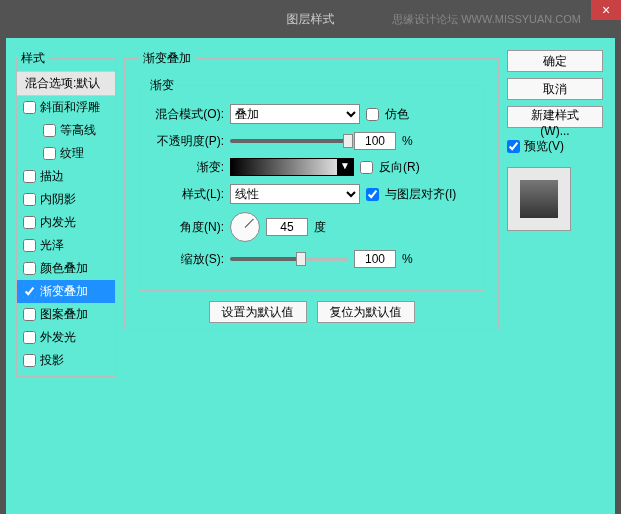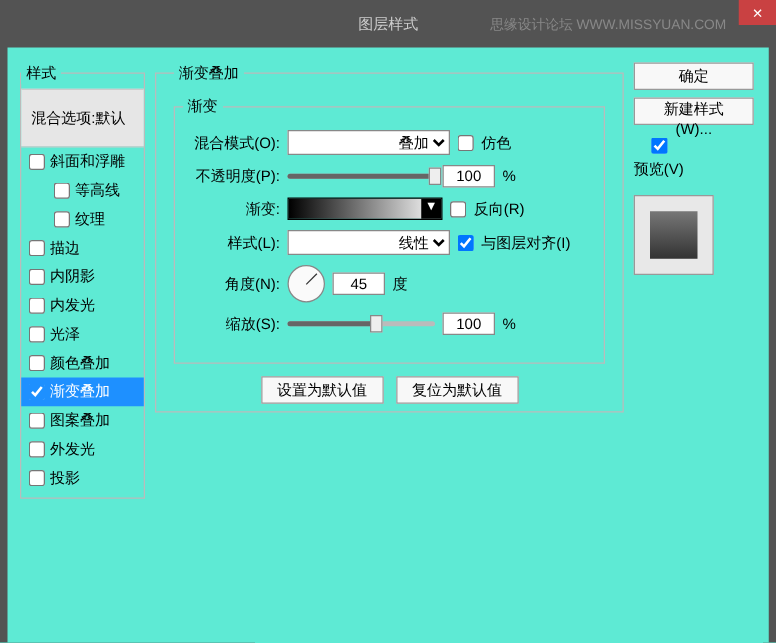--- a/index.html
+++ b/index.html
@@ -6,47 +6,47 @@
 body { background: #535353; width: 621px; height: 514px; }
 .titlebar { height: 38px; display: flex; align-items: center; justify-content: center; position: relative; color: #ccc; }
 .titlebar .watermark { position: absolute; right: 40px; color: #888; font-size: 11px; }
 .close-btn { position: absolute; right: 0; top: 0; width: 30px; height: 20px; background: #c94142; color: #fff; text-align: center; line-height: 20px; font-size: 14px; cursor: pointer; }
 .dialog { background: #5eead4; margin: 0 6px 6px 6px; height: 484px; padding: 12px 10px; display: flex; gap: 8px; }
 .col-left { width: 100px; }
 .col-mid { flex: 1; position: relative; }
 .col-right { width: 98px; display: flex; flex-direction: column; gap: 6px; align-items: flex-start; }
 fieldset { border: 1px solid #bbb; padding: 4px 0; }
 legend { padding: 0 4px; }
-.style-sub { padding: 14px 8px; border-top: 1px solid #ccc; background: #e6e6e6; }
+.style-sub { padding: 3px 8px; border-top: 1px solid #ccc; background: #e6e6e6; }
 .style-list { border-top: 1px solid #ccc; }
 .style-item { display: flex; align-items: center; gap: 4px; padding: 3px 6px; }
 .style-item.indent { padding-left: 26px; }
 .style-item.selected { background: #1e90ff; color: #fff; }
 .style-item.selected input[type=checkbox] { accent-color: #1e90ff; }
 input[type=checkbox] { width: 13px; height: 13px; }
 .fs-mid { border: 1px solid #bbb; height: 280px; padding: 10px 14px; }
 .fs-inner { border: 1px solid #bbb; padding: 10px 6px 14px 6px; margin-bottom: 10px; }
 .row { display: flex; align-items: center; margin-bottom: 8px; gap: 6px; }
 .lbl { width: 78px; text-align: right; }
-select { height: 20px; border: 1px solid #888; background: #fff; text-align: right; }
+select { height: 20px; border: 1px solid #888; background: #fff; }
 .sel-wide { width: 130px; }
 .grad-prev { width: 124px; height: 18px; border: 1px solid #000; background: linear-gradient(to right, #000, #fff); display: inline-flex; justify-content: flex-end; align-items: center; }
 .grad-prev .dd { width: 16px; height: 16px; background: #000; color: #fff; text-align: center; line-height: 14px; font-size: 10px; }
 .slider { flex: 0 0 118px; height: 4px; background: #bbb; position: relative; border-radius: 2px; }
 .slider .fill { position: absolute; height: 100%; background: #666; border-radius: 2px; }
 .slider .thumb { position: absolute; width: 10px; height: 14px; background: #eee; border: 1px solid #888; top: -5px; transform: translateX(-50%); }
 .num { width: 42px; height: 18px; border: 1px solid #888; text-align: center; background: #fff; }
 .angle-dial { width: 30px; height: 30px; border: 1px solid #888; border-radius: 50%; position: relative; background: #fafafa; }
 .angle-dial::after { content: ""; position: absolute; width: 12px; height: 1px; background: #333; top: 50%; left: 50%; transform-origin: left; transform: rotate(-45deg); }
 .btn { height: 22px; border: 1px solid #999; background: #f8f8f8; padding: 0 12px; cursor: pointer; }
 .btn-wide { width: 96px; }
 .btn-row { display: flex; gap: 10px; justify-content: center; }
 .preview-box { width: 64px; height: 64px; border: 1px solid #999; background: #e8e8e8; display: flex; align-items: center; justify-content: center; margin-top: 6px; }
 .preview-inner { width: 38px; height: 38px; background: linear-gradient(to bottom, #777, #333); }
-.chk-row { display: flex; align-items: center; gap: 4px; margin-top: 4px; flex-direction: column; }
+.chk-row { display: flex; align-items: center; gap: 4px; margin-top: 4px; }
 </style>
 </head>
 <body>
 
 <div class="titlebar">
   <span>图层样式</span>
   <span class="watermark">思缘设计论坛 WWW.MISSYUAN.COM</span>
   <div class="close-btn">×</div>
 </div>
 
@@ -168,20 +168,21 @@
 
       <div class="btn-row">
         <button class="btn">设置为默认值</button>
         <button class="btn">复位为默认值</button>
       </div>
     </fieldset>
   </div>
 
   <div class="col-right">
     <button class="btn btn-wide">确定</button>
+    <button class="btn btn-wide">取消</button>
     <button class="btn btn-wide">新建样式(W)...</button>
     <div class="chk-row">
       <input type="checkbox" checked="" style="">
       <span>预览(V)</span>
     </div>
     <div class="preview-box">
       <div class="preview-inner"></div>
     </div>
   </div>
 

